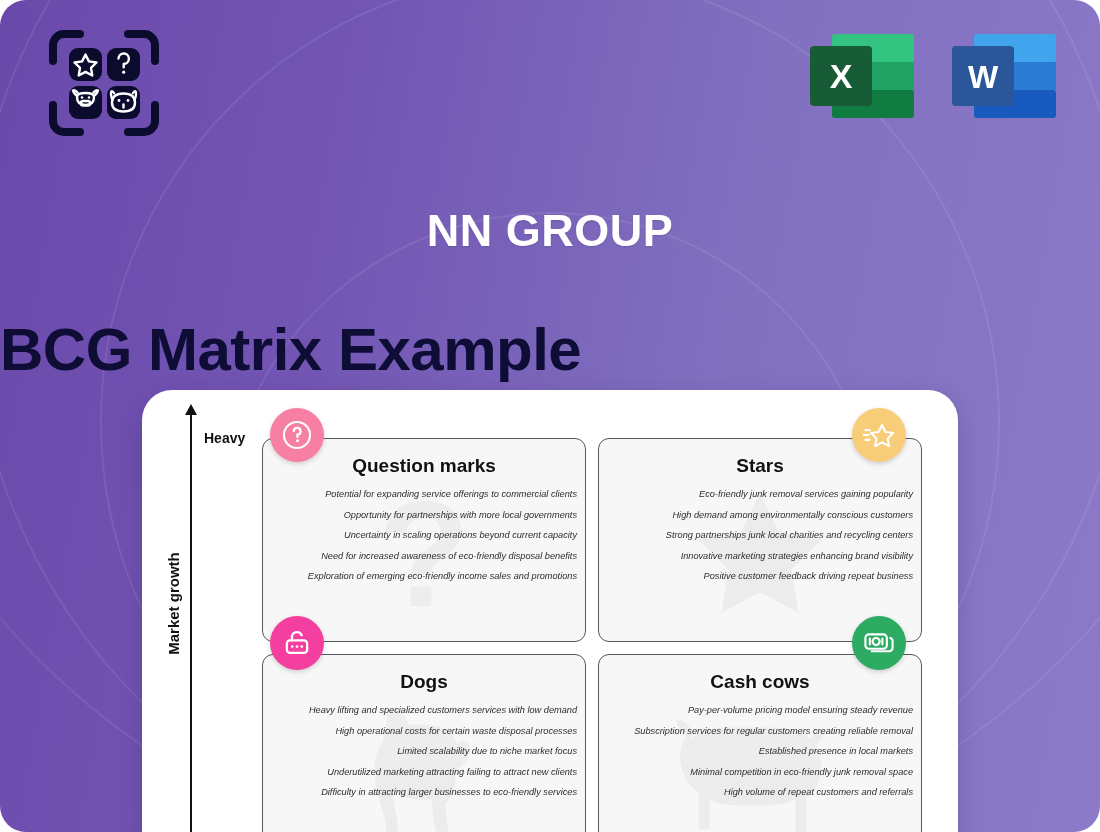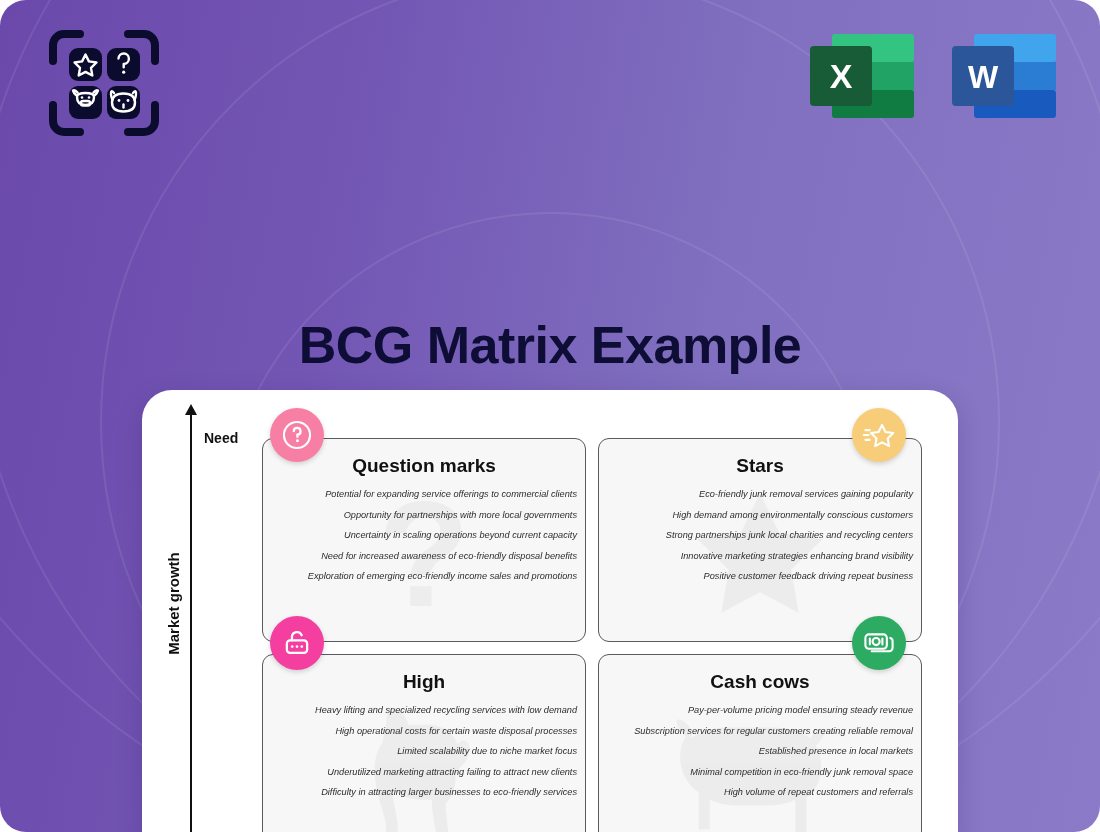--- a/index.html
+++ b/index.html
@@ -41,22 +41,22 @@
   
   .brand{
     position:absolute; top:205px; left:0; width:100%;
     text-align:center; color:#ffffff;
     font-size:45px; font-weight:bold; letter-spacing:0.5px;
     font-family:"Liberation Sans", sans-serif;
     text-shadow:0 1px 2px rgba(0,0,0,.12);
   }
   .headline{
     position:absolute; top:315px; left:0; width:100%;
-    text-align:center; color:#0d0d35;
-    font-size:52px; font-weight:bold; letter-spacing:-0.5px;
+    text-align:left; color:#0d0d35;
+    font-size:60px; font-weight:bold; letter-spacing:-0.5px;
     font-family:"Liberation Sans", sans-serif;
   }
 
   
   .card{
     position:absolute; left:142px; top:390px;
     width:816px; height:470px;
     background:#ffffff; border-radius:30px;
     box-shadow:0 8px 26px rgba(40,10,80,.18);
     overflow:hidden;
@@ -199,27 +199,28 @@
       <svg width="104" height="100" viewBox="0 0 104 100">
         <rect x="22" y="8" width="82" height="28" rx="3" fill="#41a5ee"></rect>
         <rect x="22" y="36" width="82" height="28" fill="#2b7cd3"></rect>
         <rect x="22" y="64" width="82" height="28" rx="3" fill="#185abd"></rect>
         <rect x="0" y="20" width="62" height="60" rx="4" fill="#2b579a"></rect>
         <text x="31" y="62" font-family="'Liberation Sans',sans-serif" font-size="32" font-weight="bold" fill="#ffffff" text-anchor="middle">W</text>
       </svg>
     </div>
   </div>
 
+  <div class="brand">NN GROUP</div>
   <div class="headline">BCG Matrix Example</div>
 
   <div class="card">
 
     <div class="axis-arrow"></div>
     <div class="axis-line"></div>
-    <div class="axis-high">Need</div>
+    <div class="axis-high">Heavy</div>
     <div class="axis-title">Market growth</div>
 
     <div class="grid">
 
       <div class="quad">
         <svg class="watermark" width="96" height="140" viewBox="0 0 96 140">
           <text x="48" y="120" font-family="'Liberation Sans',sans-serif" font-size="150" font-weight="bold" fill="currentColor" text-anchor="middle">?</text>
         </svg>
         <div class="quad-title">Question marks</div>
         <ul class="quad-list">
@@ -242,23 +243,23 @@
           <li>Strong partnerships junk local charities and recycling centers</li>
           <li>Innovative marketing strategies enhancing brand visibility</li>
           <li>Positive customer feedback driving repeat business</li>
         </ul>
       </div>
 
       <div class="quad">
         <svg class="watermark" width="120" height="150" viewBox="0 0 60 76">
           <path fill="currentColor" d="M14 6c-2 0-3 3-3 7l-2 10c-3 4-4 9-4 14 0 9 3 17 5 24 1 4 1 8 0 11h6c1-4 1-8 0-12-1-5-2-9-2-13 4 3 9 5 14 5h6c0 6 1 12 3 20h6c-1-6-2-12-2-18 3-3 5-8 5-13 0-3 2-5 4-7 2-2 3-5 3-8 0-2-1-4-3-4-1 0-2 1-3 2-2-6-8-10-15-10H22c-1-4-4-8-8-8z"></path>
         </svg>
-        <div class="quad-title">High</div>
+        <div class="quad-title">Dogs</div>
         <ul class="quad-list">
-          <li>Heavy lifting and specialized recycling services with low demand</li>
+          <li>Heavy lifting and specialized customers services with low demand</li>
           <li>High operational costs for certain waste disposal processes</li>
           <li>Limited scalability due to niche market focus</li>
           <li>Underutilized marketing attracting failing to attract new clients</li>
           <li>Difficulty in attracting larger businesses to eco-friendly services</li>
         </ul>
       </div>
 
       <div class="quad">
         <svg class="watermark" width="170" height="130" viewBox="0 0 90 70">
           <path fill="currentColor" d="M8 12c-3-4-6-6-8-5 0 3 2 6 5 9-2 3-3 7-3 11 0 8 4 15 10 19v20h6V50c4 2 9 3 14 3h18c5 0 10-1 14-3v19h6V49c5-4 8-10 8-17 0-4-1-8-3-11 3-3 5-6 5-9-2-1-5 1-8 5-5-4-12-6-20-6H28c-8 0-15 2-20 6z"></path>

